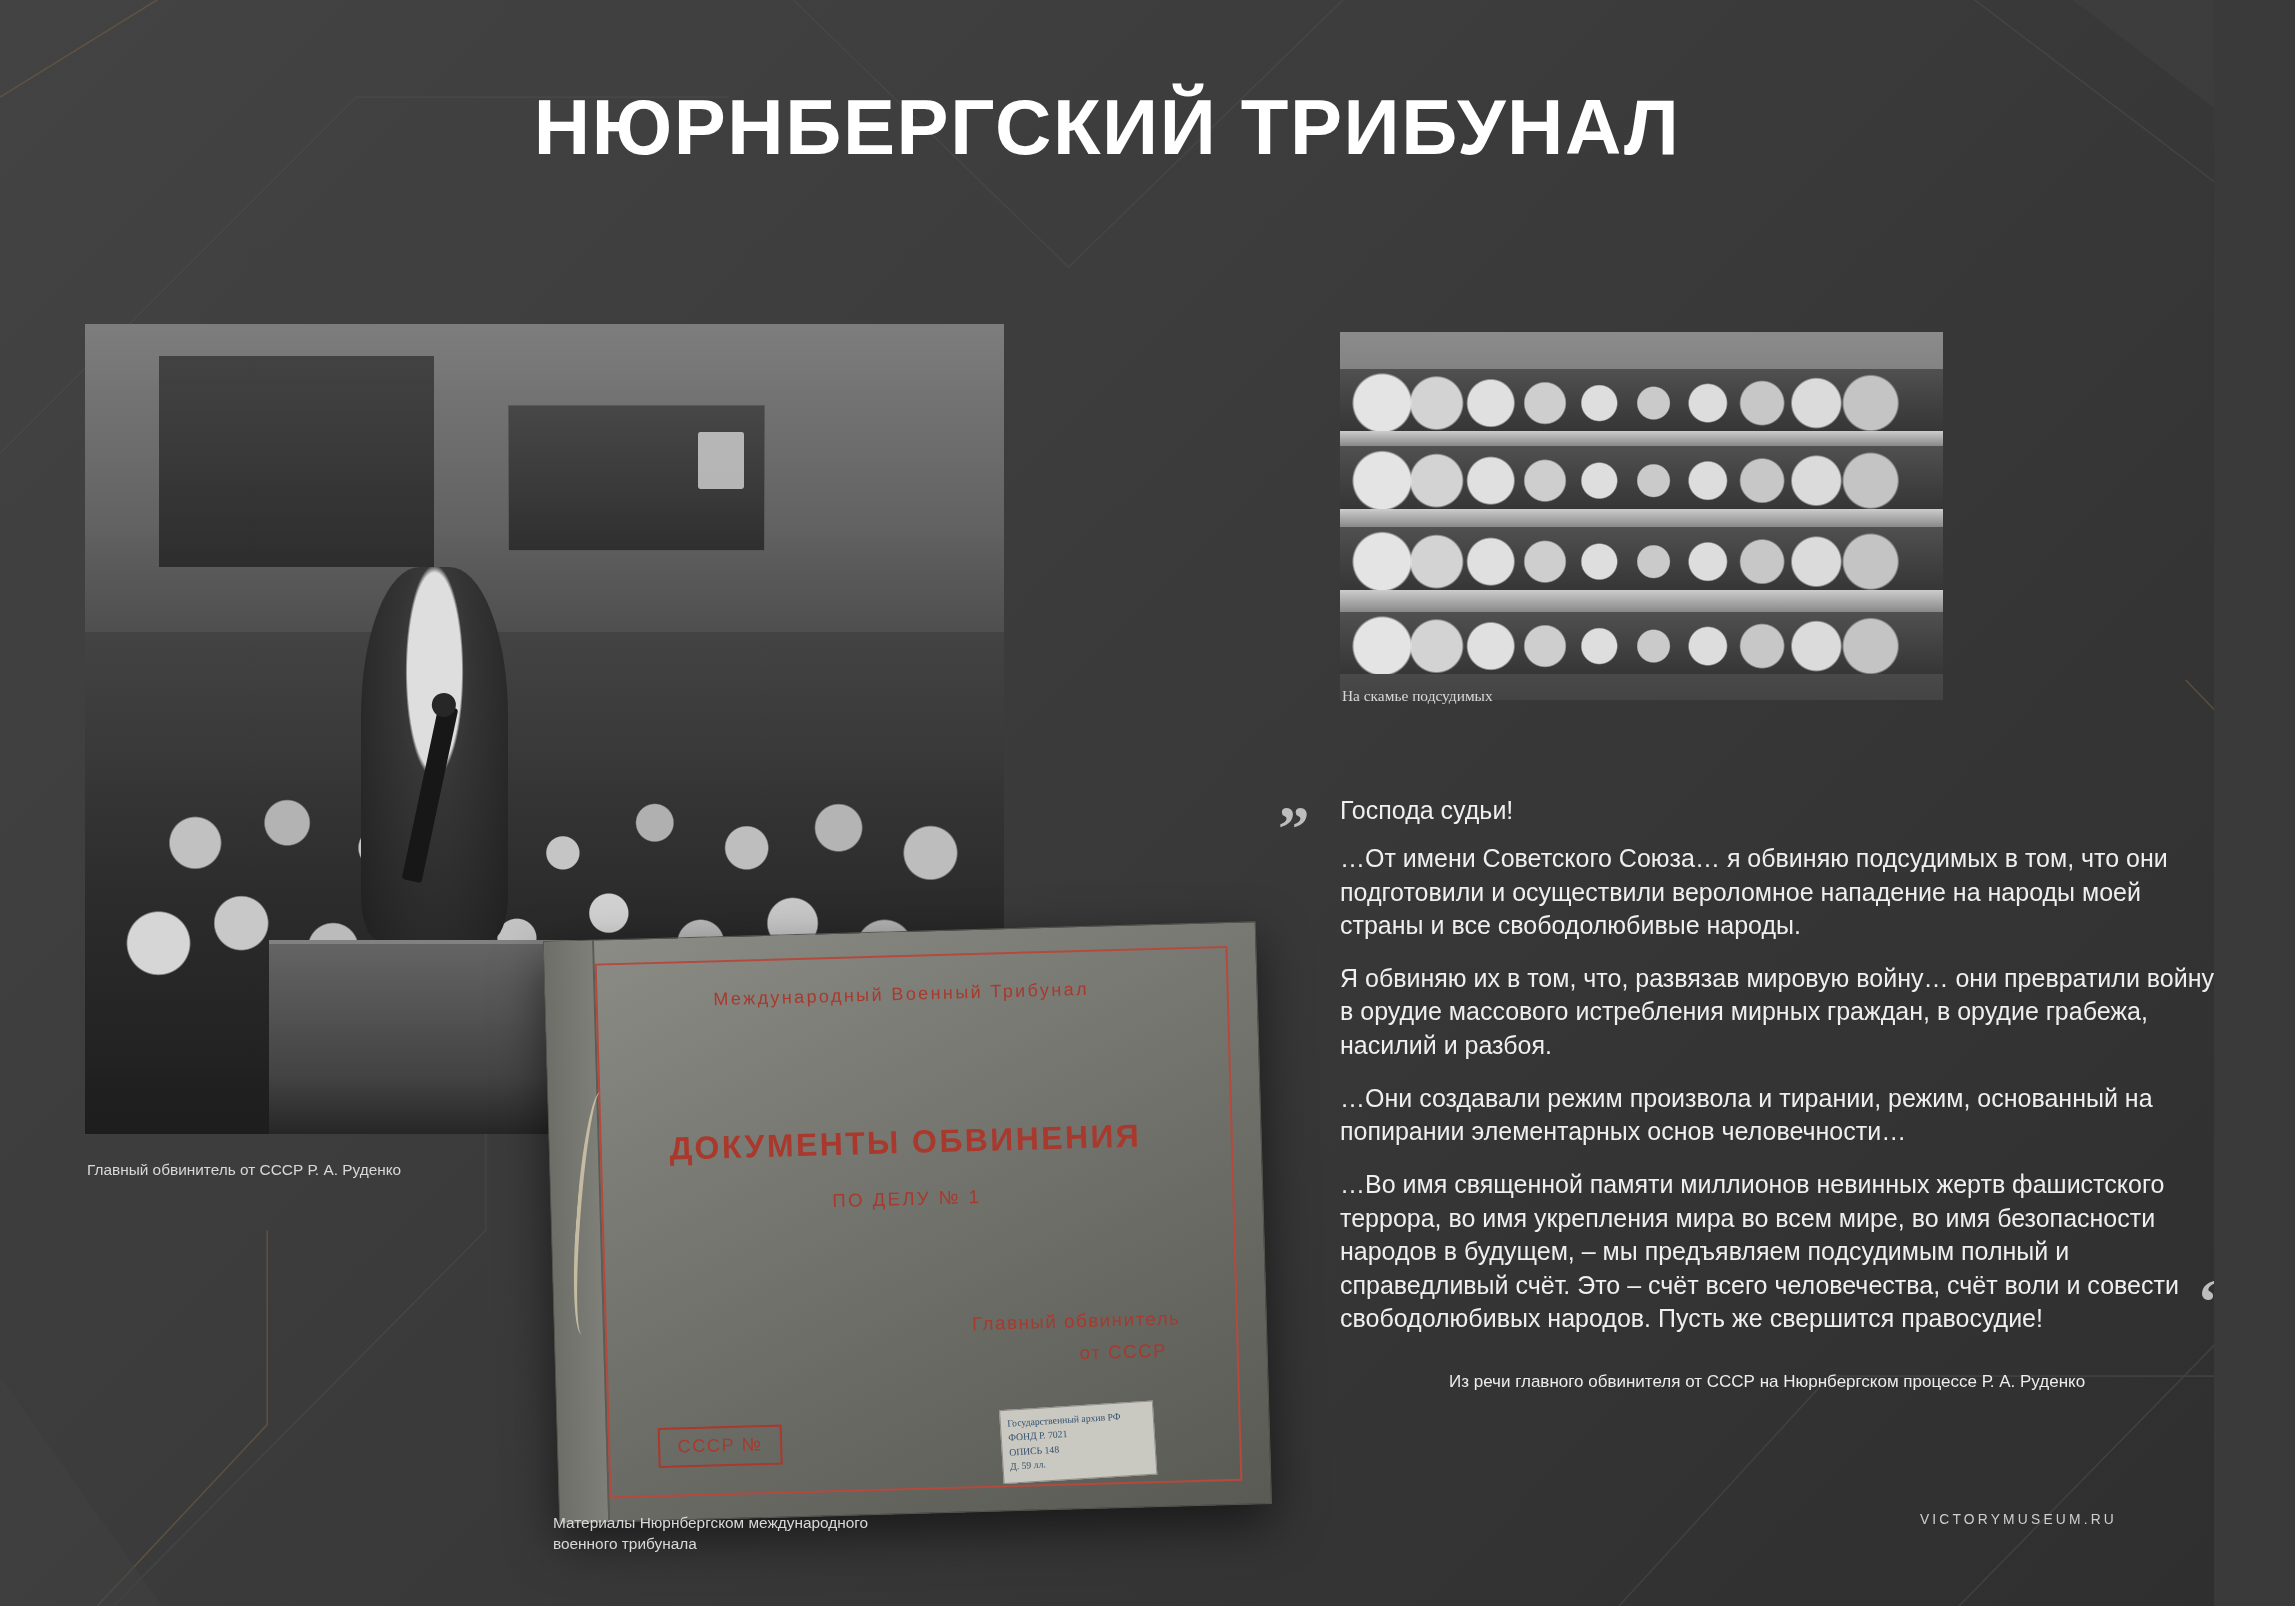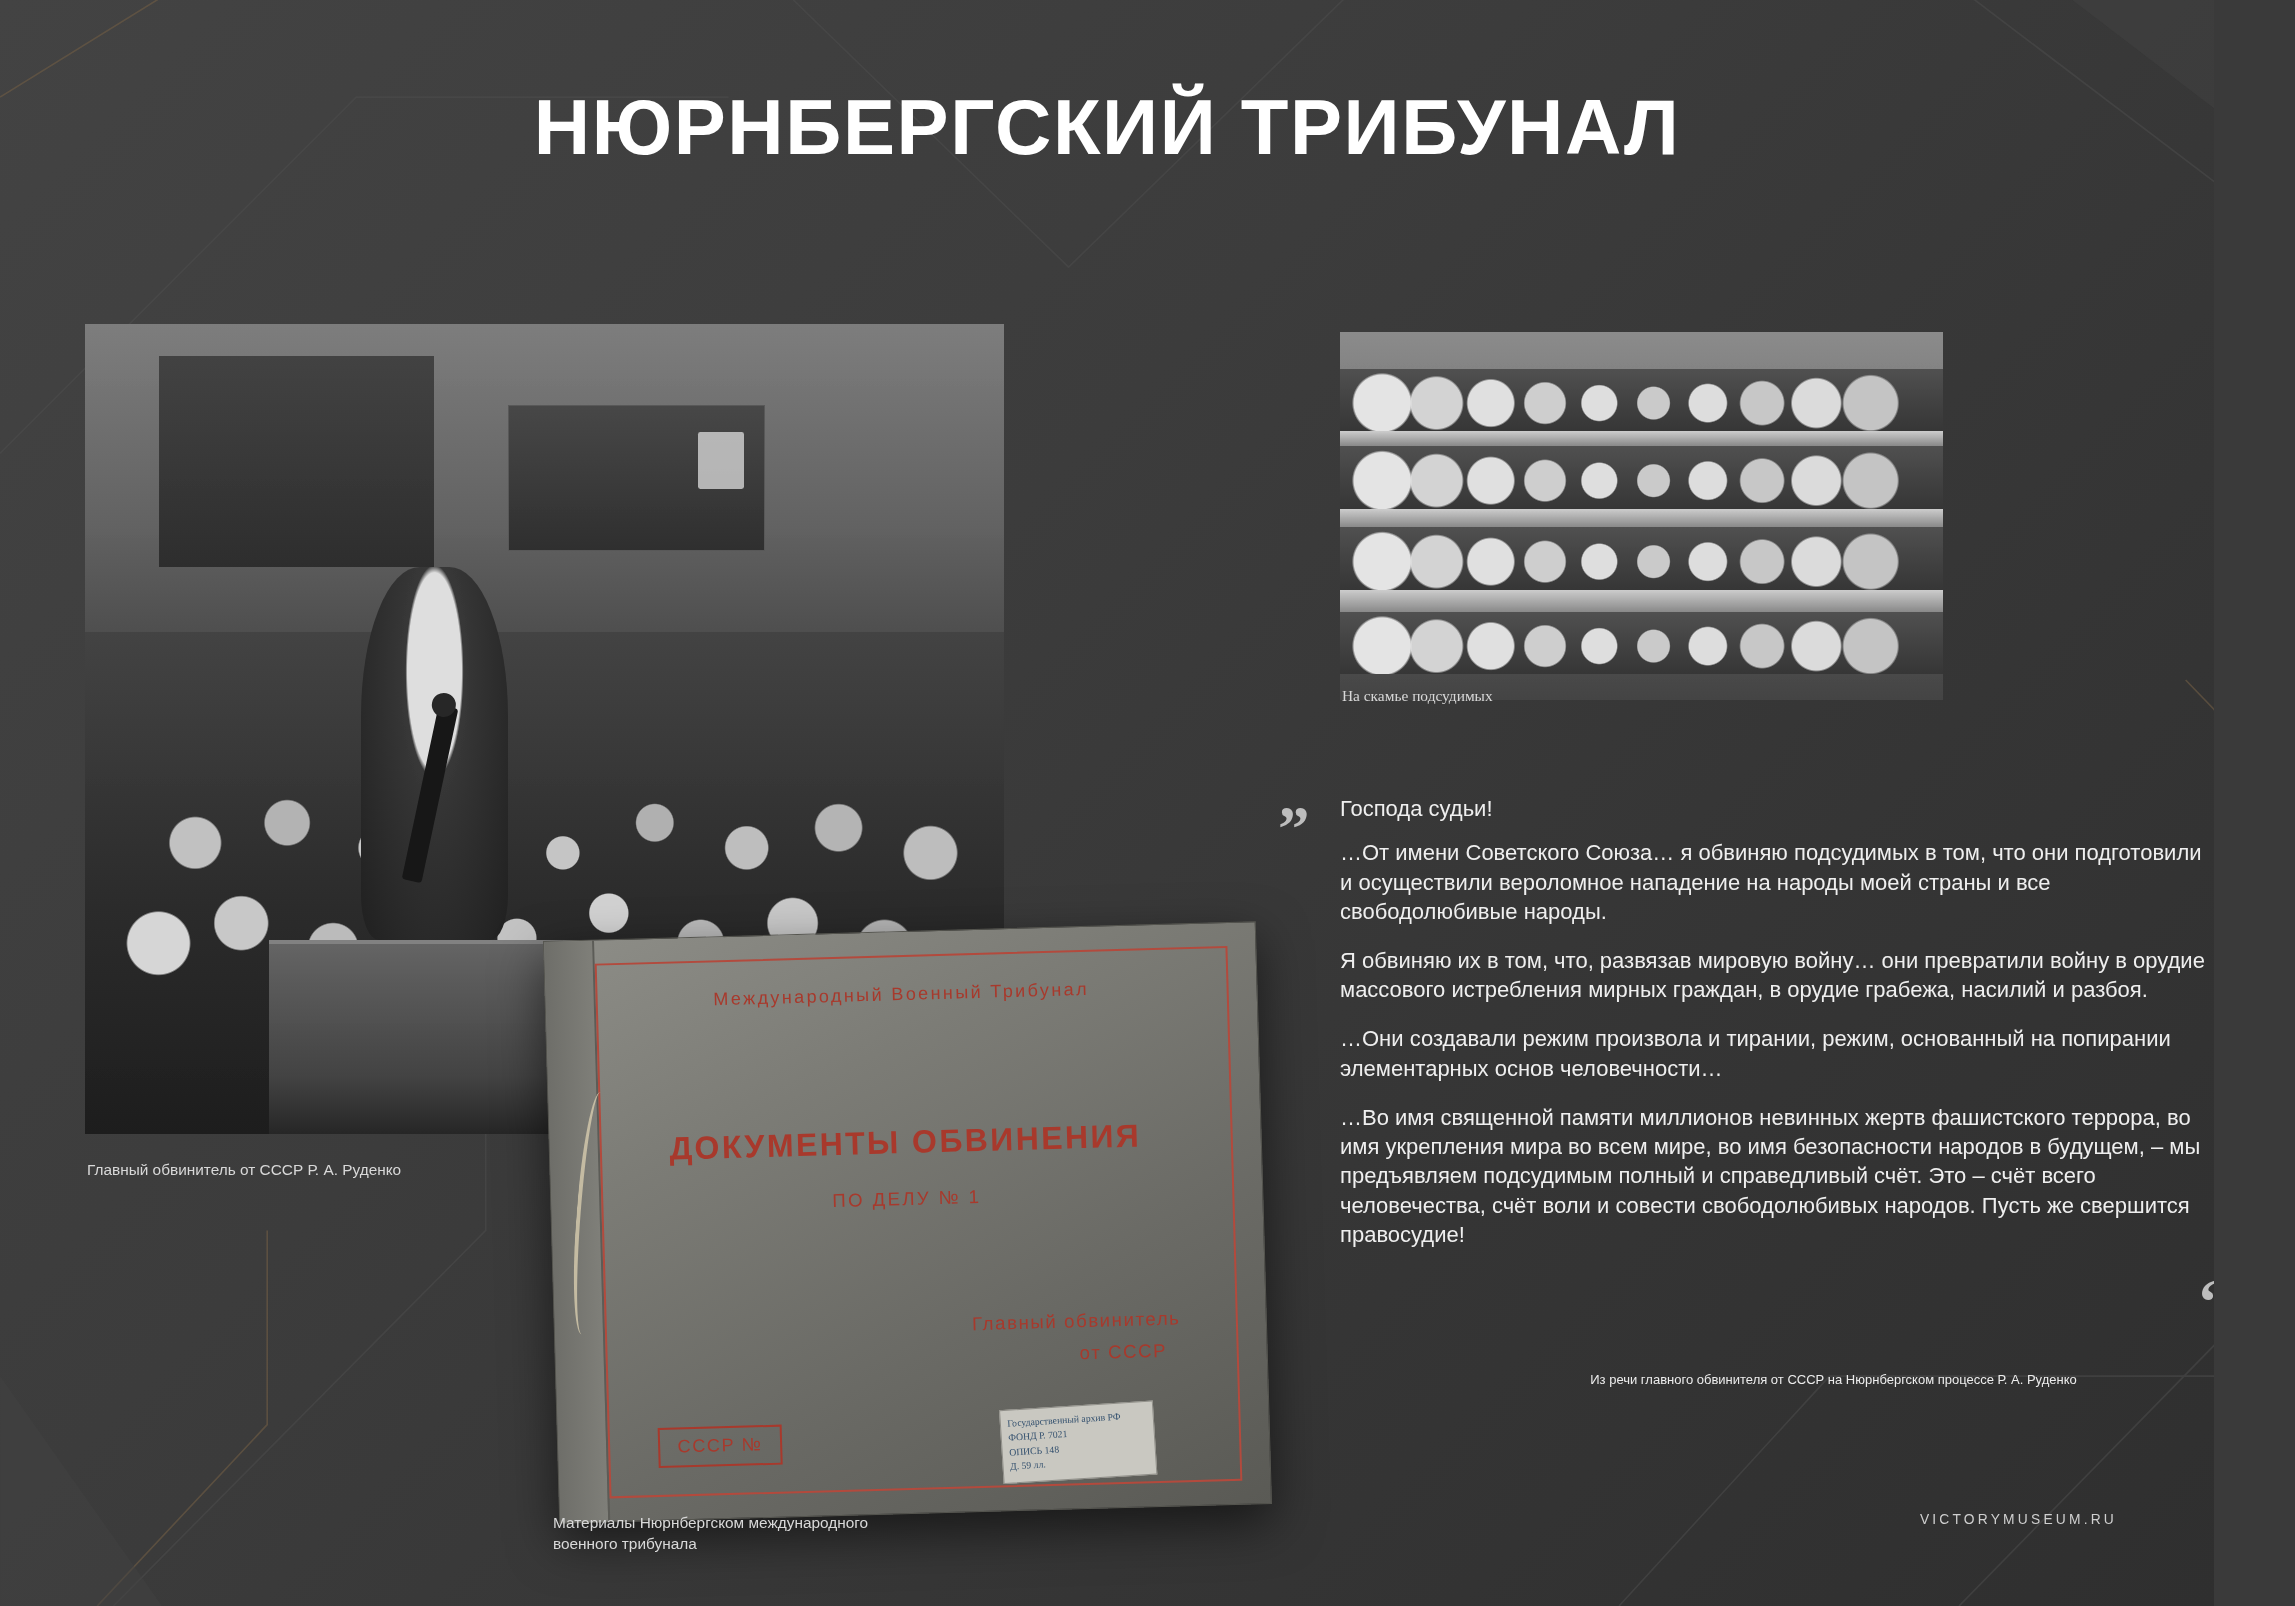--- a/index.html
+++ b/index.html
@@ -81,33 +81,33 @@
 
   
   .quote-block {
     position: absolute;
     left: 1340px;
     top: 794px;
     width: 879px;
     color: #f0f0f0;
   }
   .quote-block p {
-    font-size: 22px;
+    font-size: 25px;
     line-height: 1.34;
     margin-bottom: 19.4px;
     color: #efefef;
   }
   .quote-block p.lead { margin-bottom: 14.6px; }
   .quote-src {
     position: absolute;
     left: 1449px;
     top: 1372px;
     width: 769px;
-    text-align: center;
-    font-size: 13px;
+    text-align: left;
+    font-size: 17px;
     color: #ededed;
   }
   .qmark {
     position: absolute;
     color: #bdbdbd;
     font-size: 63px;
     font-family: "Liberation Serif", serif;
     line-height: 1;
     font-weight: bold;
   }

